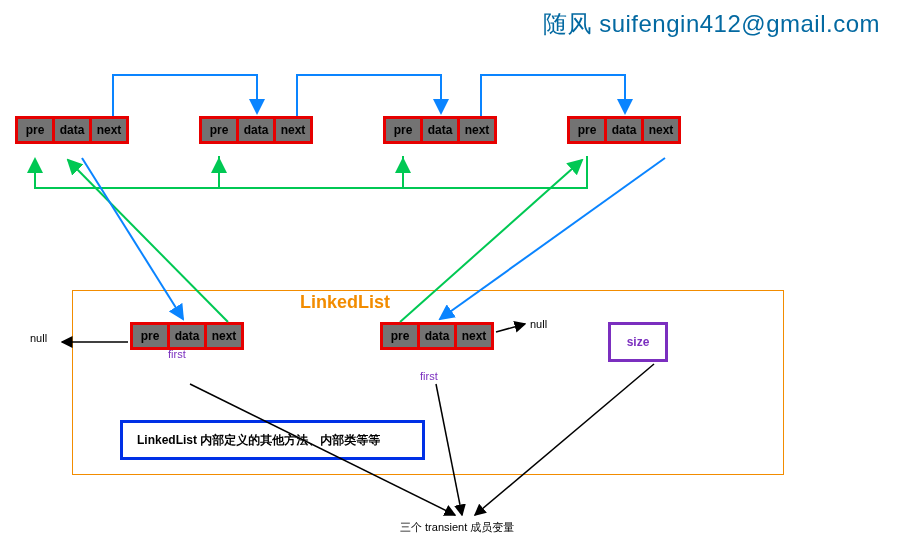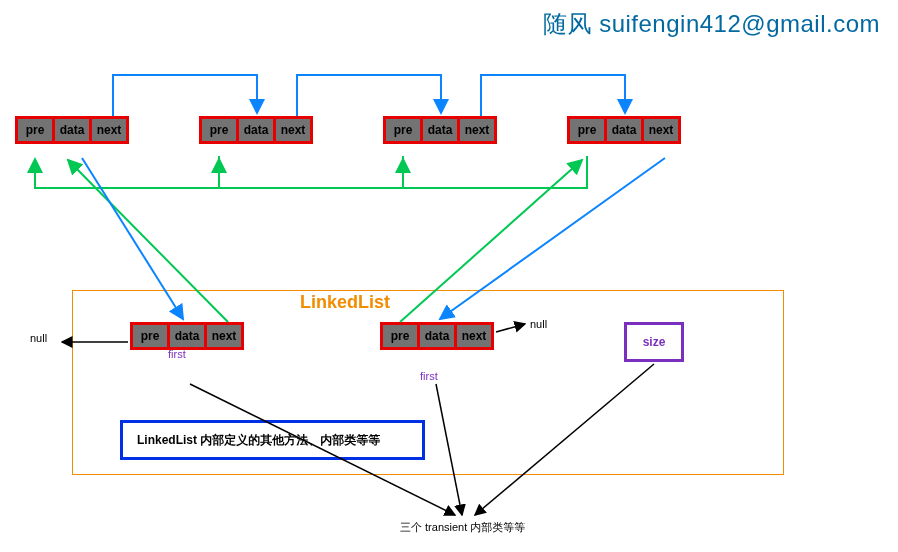--- a/index.html
+++ b/index.html
@@ -51,28 +51,28 @@
 </div>
 <div class="lbl purple" style="left:168px;top:348px">first</div>
 
 <div class="node" style="left:380px;top:322px">
   <div class="cell">pre</div>
   <div class="cell">data</div>
   <div class="cell">next</div>
 </div>
 <div class="lbl purple" style="left:420px;top:370px">first</div>
 
-<div class="sizebox" style="left:624px;top:322px">size</div>
+<div class="sizebox" style="left:608px;top:322px">size</div>
 
 <div class="lbl" style="left:30px;top:332px">null</div>
 <div class="lbl" style="left:530px;top:318px">null</div>
 
 <div class="bluebox" style="left:120px;top:420px;width:305px;height:40px">LinkedList 内部定义的其他方法、内部类等等</div>
 
-<div class="lbl" style="left:400px;top:520px">三个 transient 内部类等等</div>
+<div class="lbl" style="left:400px;top:520px">三个 transient 成员变量</div>
 
 <svg>
   <defs>
     <marker id="ab" markerWidth="8" markerHeight="8" refX="7" refY="4" orient="auto">
         <path d="M0,0 L8,4 L0,8 z" fill="#0a84ff"></path>
       </marker>
     <marker id="ag" markerWidth="8" markerHeight="8" refX="7" refY="4" orient="auto">
         <path d="M0,0 L8,4 L0,8 z" fill="#00c853"></path>
       </marker>
     <marker id="ak" markerWidth="8" markerHeight="8" refX="7" refY="4" orient="auto">

